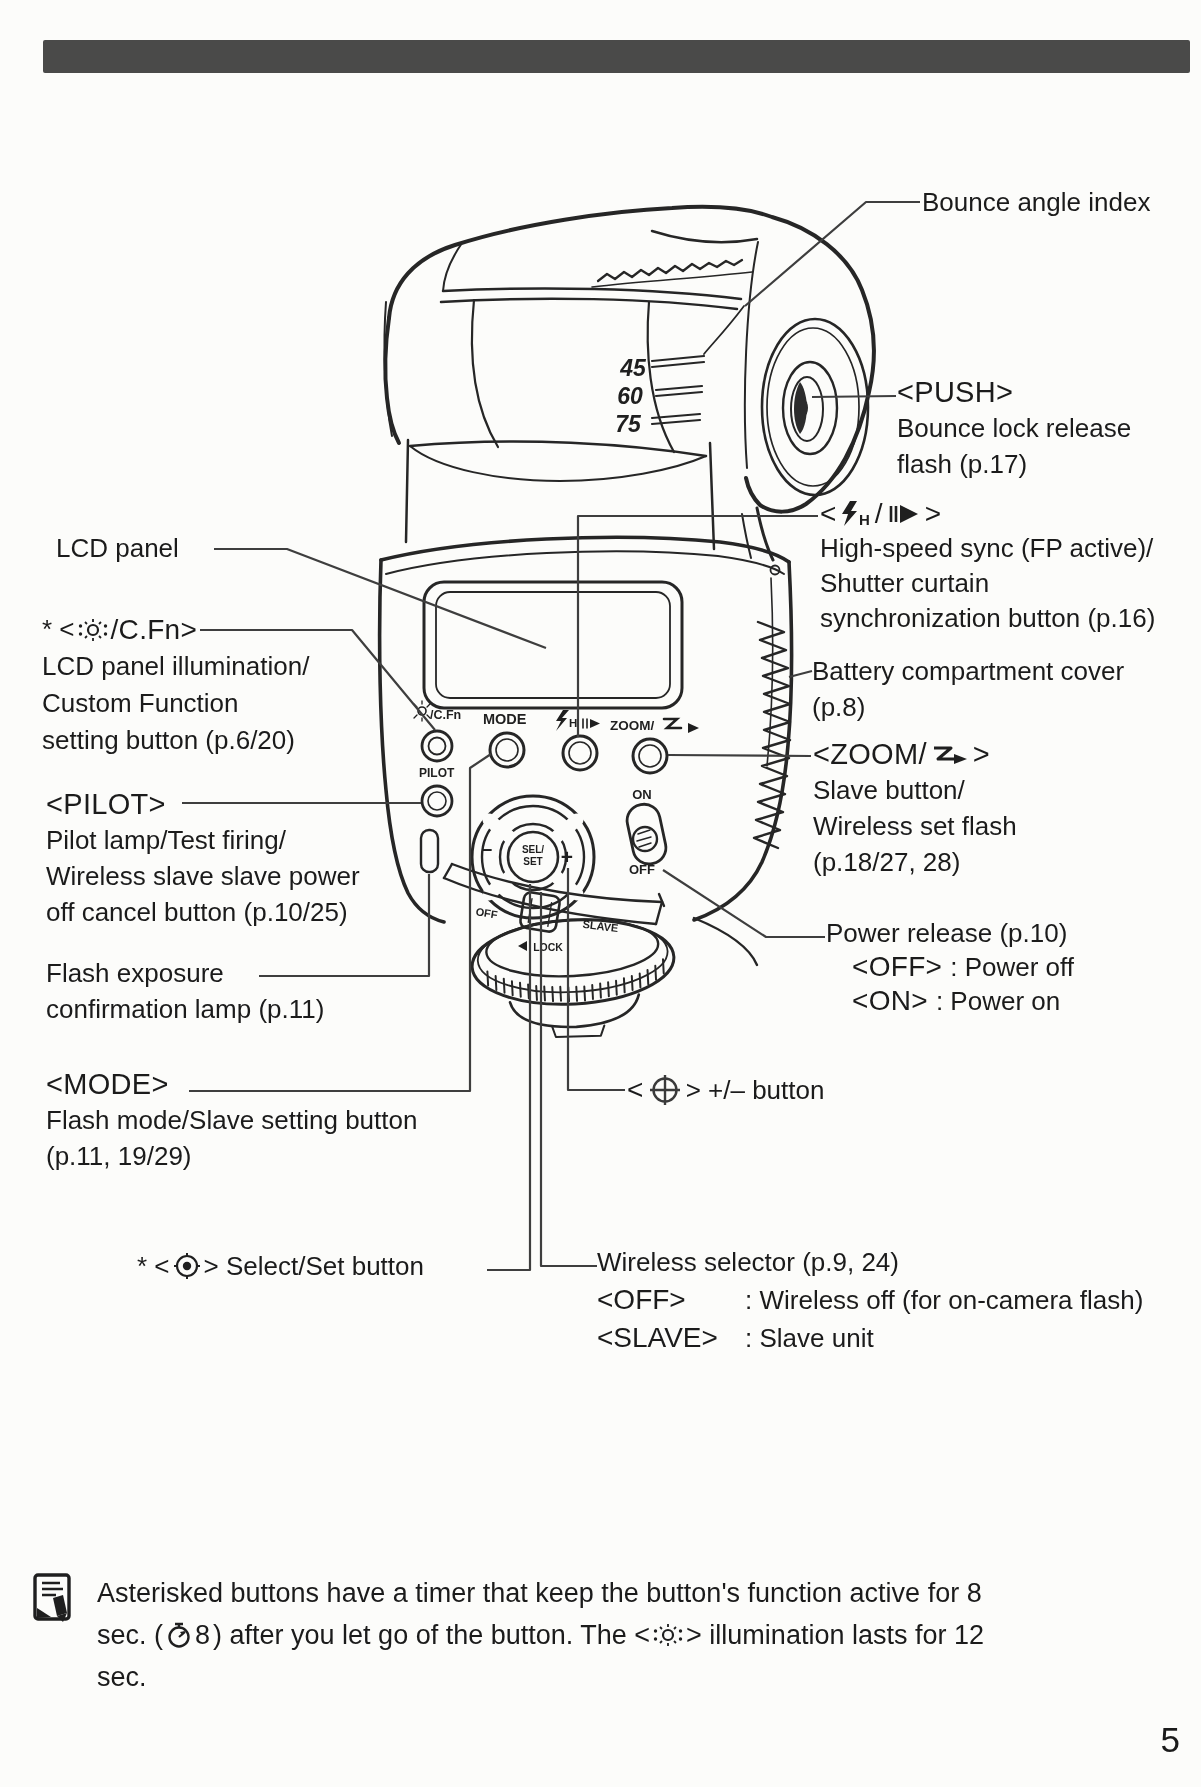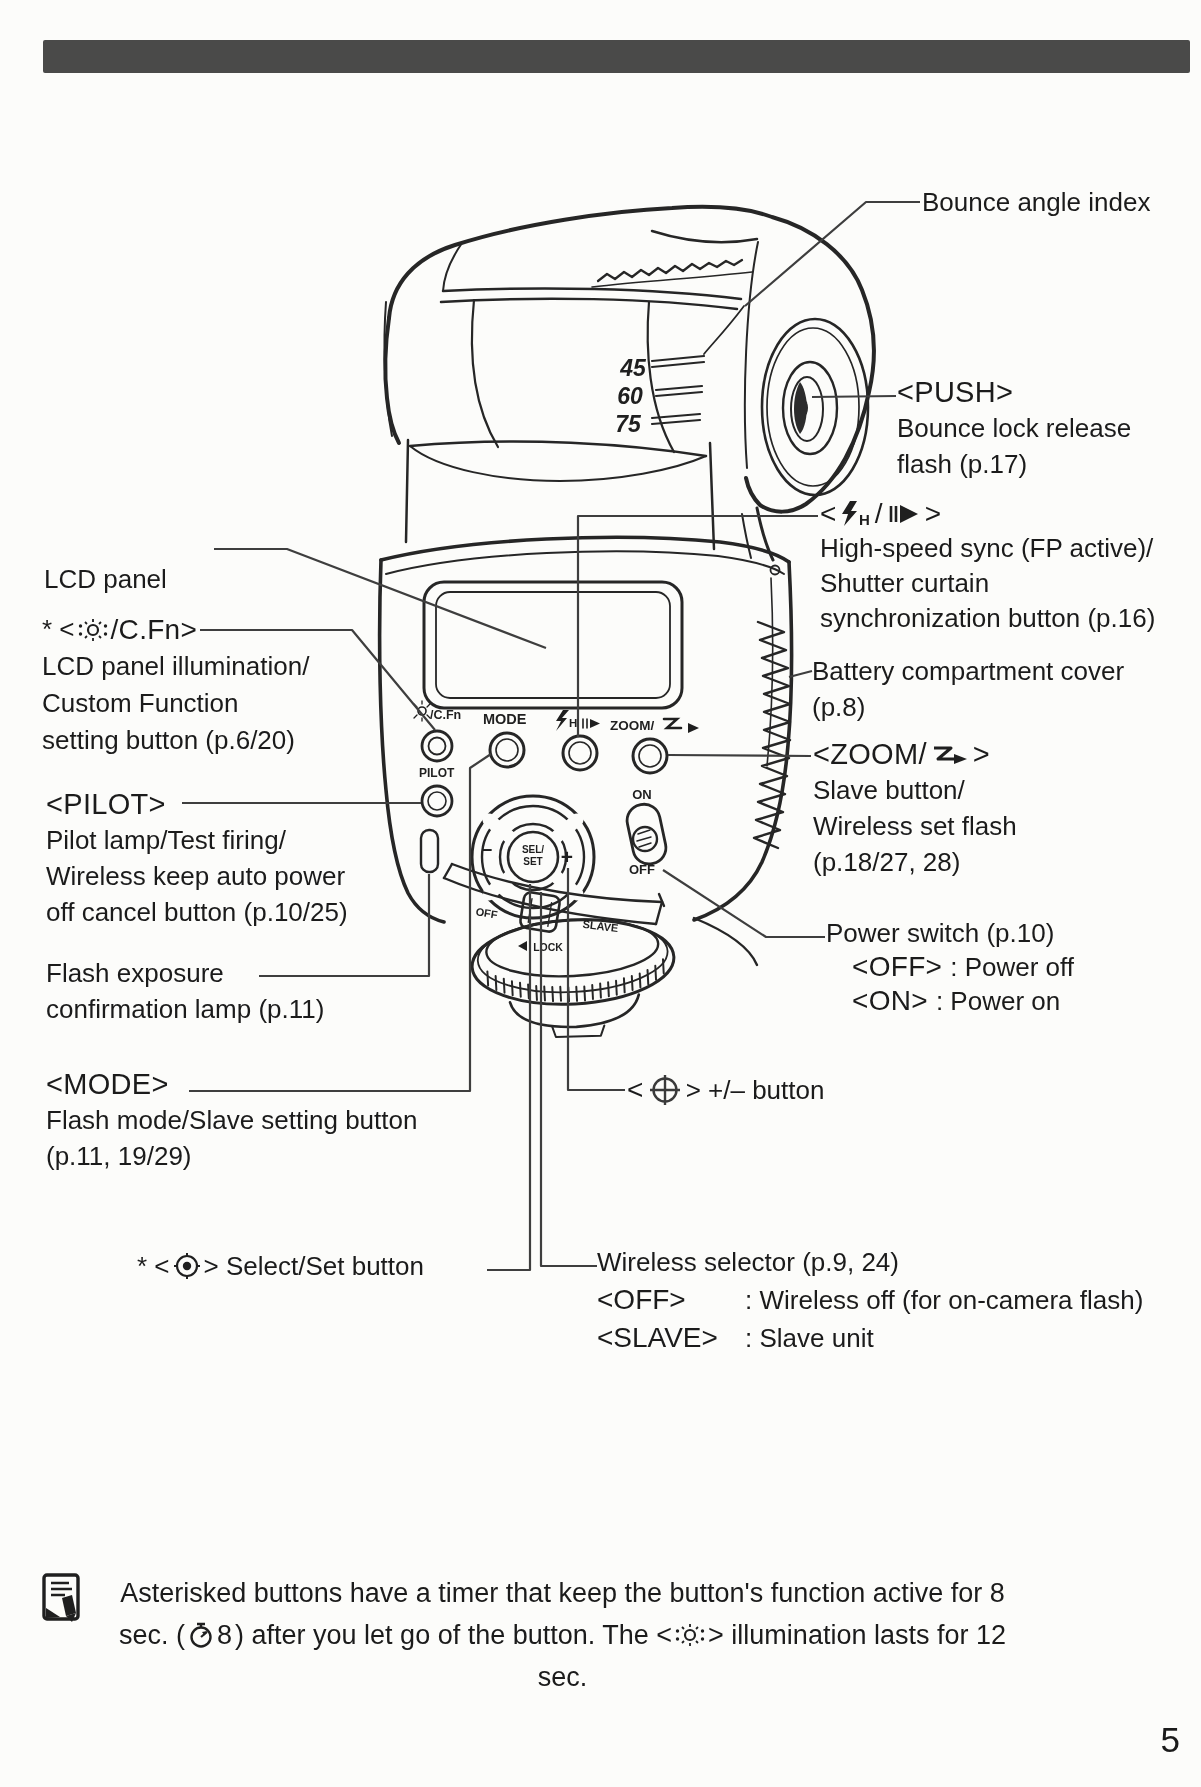--- a/index.html
+++ b/index.html
@@ -15,29 +15,29 @@
   #illu{position:absolute;left:0;top:0;}
   #lbl-bounce{left:922px;top:184px;text-align:center;}
   #lbl-push{left:897px;top:374px;}
   #lbl-hss{left:820px;top:496px;line-height:35px;}
   #lbl-battery{left:812px;top:653px;}
   #lbl-zoom{left:813px;top:736px;}
   #lbl-power{left:826px;top:917px;line-height:33px;}
   #lbl-power .ind{padding-left:26px;}
   #lbl-power .desc{margin-left:8px;}
   #lbl-pm{left:627px;top:1072px;}
-  #lbl-lcd{left:44px;top:530px;margin-top:31px;}
+  #lbl-lcd{left:56px;top:530px;}
   #lbl-cfn{left:42px;top:611px;line-height:37px;}
   #lbl-pilot{left:46px;top:786px;}
   #lbl-lamp{left:46px;top:955px;}
   #lbl-mode{left:46px;top:1066px;}
   #lbl-selset{left:137px;top:1248px;}
   #lbl-wireless{left:597px;top:1243px;line-height:38px;}
   #lbl-wireless .name{display:inline-block;width:148px;font-size:28px;}
-  #note{position:absolute;left:41px;top:1572px;display:flex;gap:32px;text-align:center;}
+  #note{position:absolute;left:32px;top:1572px;display:flex;gap:19px;}
   #note-text{font-size:27px;line-height:42px;white-space:nowrap;}
   #page-num{position:absolute;left:1080px;top:1720px;width:100px;text-align:right;font-size:35px;}
   svg text{font-family:"Liberation Sans",sans-serif;fill:#1f1f1f;}
 </style>
 </head>
 <body>
 
 <div id="page">
 
   <div id="topbar"></div>
@@ -234,21 +234,21 @@
         </svg>
       </span>
       <span class="sym">&gt;</span>
     </div>
     <div>Slave button/</div>
     <div>Wireless set flash</div>
     <div>(p.18/27, 28)</div>
   </div>
 
   <div class="lbl" id="lbl-power">
-    <div>Power switch (p.10)</div>
+    <div>Power release (p.10)</div>
     <div class="ind"><span class="sym28">&lt;OFF&gt;</span><span class="desc">: Power off</span></div>
     <div class="ind"><span class="sym28">&lt;ON&gt;</span><span class="desc">: Power on</span></div>
   </div>
 
   <div class="lbl irow" id="lbl-pm">
     <span class="sym28">&lt;</span>
     <span class="icon">
       <svg width="36" height="36" viewBox="0 0 36 36">
         <circle cx="18" cy="18" r="11.5" stroke="#3a3a3a" stroke-width="2.4" fill="none"></circle>
         <path d="M18,3 V33 M3,18 H33" stroke="#3a3a3a" stroke-width="2.4" fill="none"></path>
@@ -277,21 +277,21 @@
       <span class="sym28">/C.Fn&gt;</span>
     </div>
     <div>LCD panel illumination/</div>
     <div>Custom Function</div>
     <div>setting button (p.6/20)</div>
   </div>
 
   <div class="lbl" id="lbl-pilot">
     <div class="sym">&lt;PILOT&gt;</div>
     <div>Pilot lamp/Test firing/</div>
-    <div>Wireless keep auto power</div>
+    <div>Wireless slave slave power</div>
     <div>off cancel button (p.10/25)</div>
   </div>
 
   <div class="lbl" id="lbl-lamp">
     <div>Flash exposure</div>
     <div>confirmation lamp (p.11)</div>
   </div>
 
   <div class="lbl" id="lbl-mode">
     <div class="sym">&lt;MODE&gt;</div>

